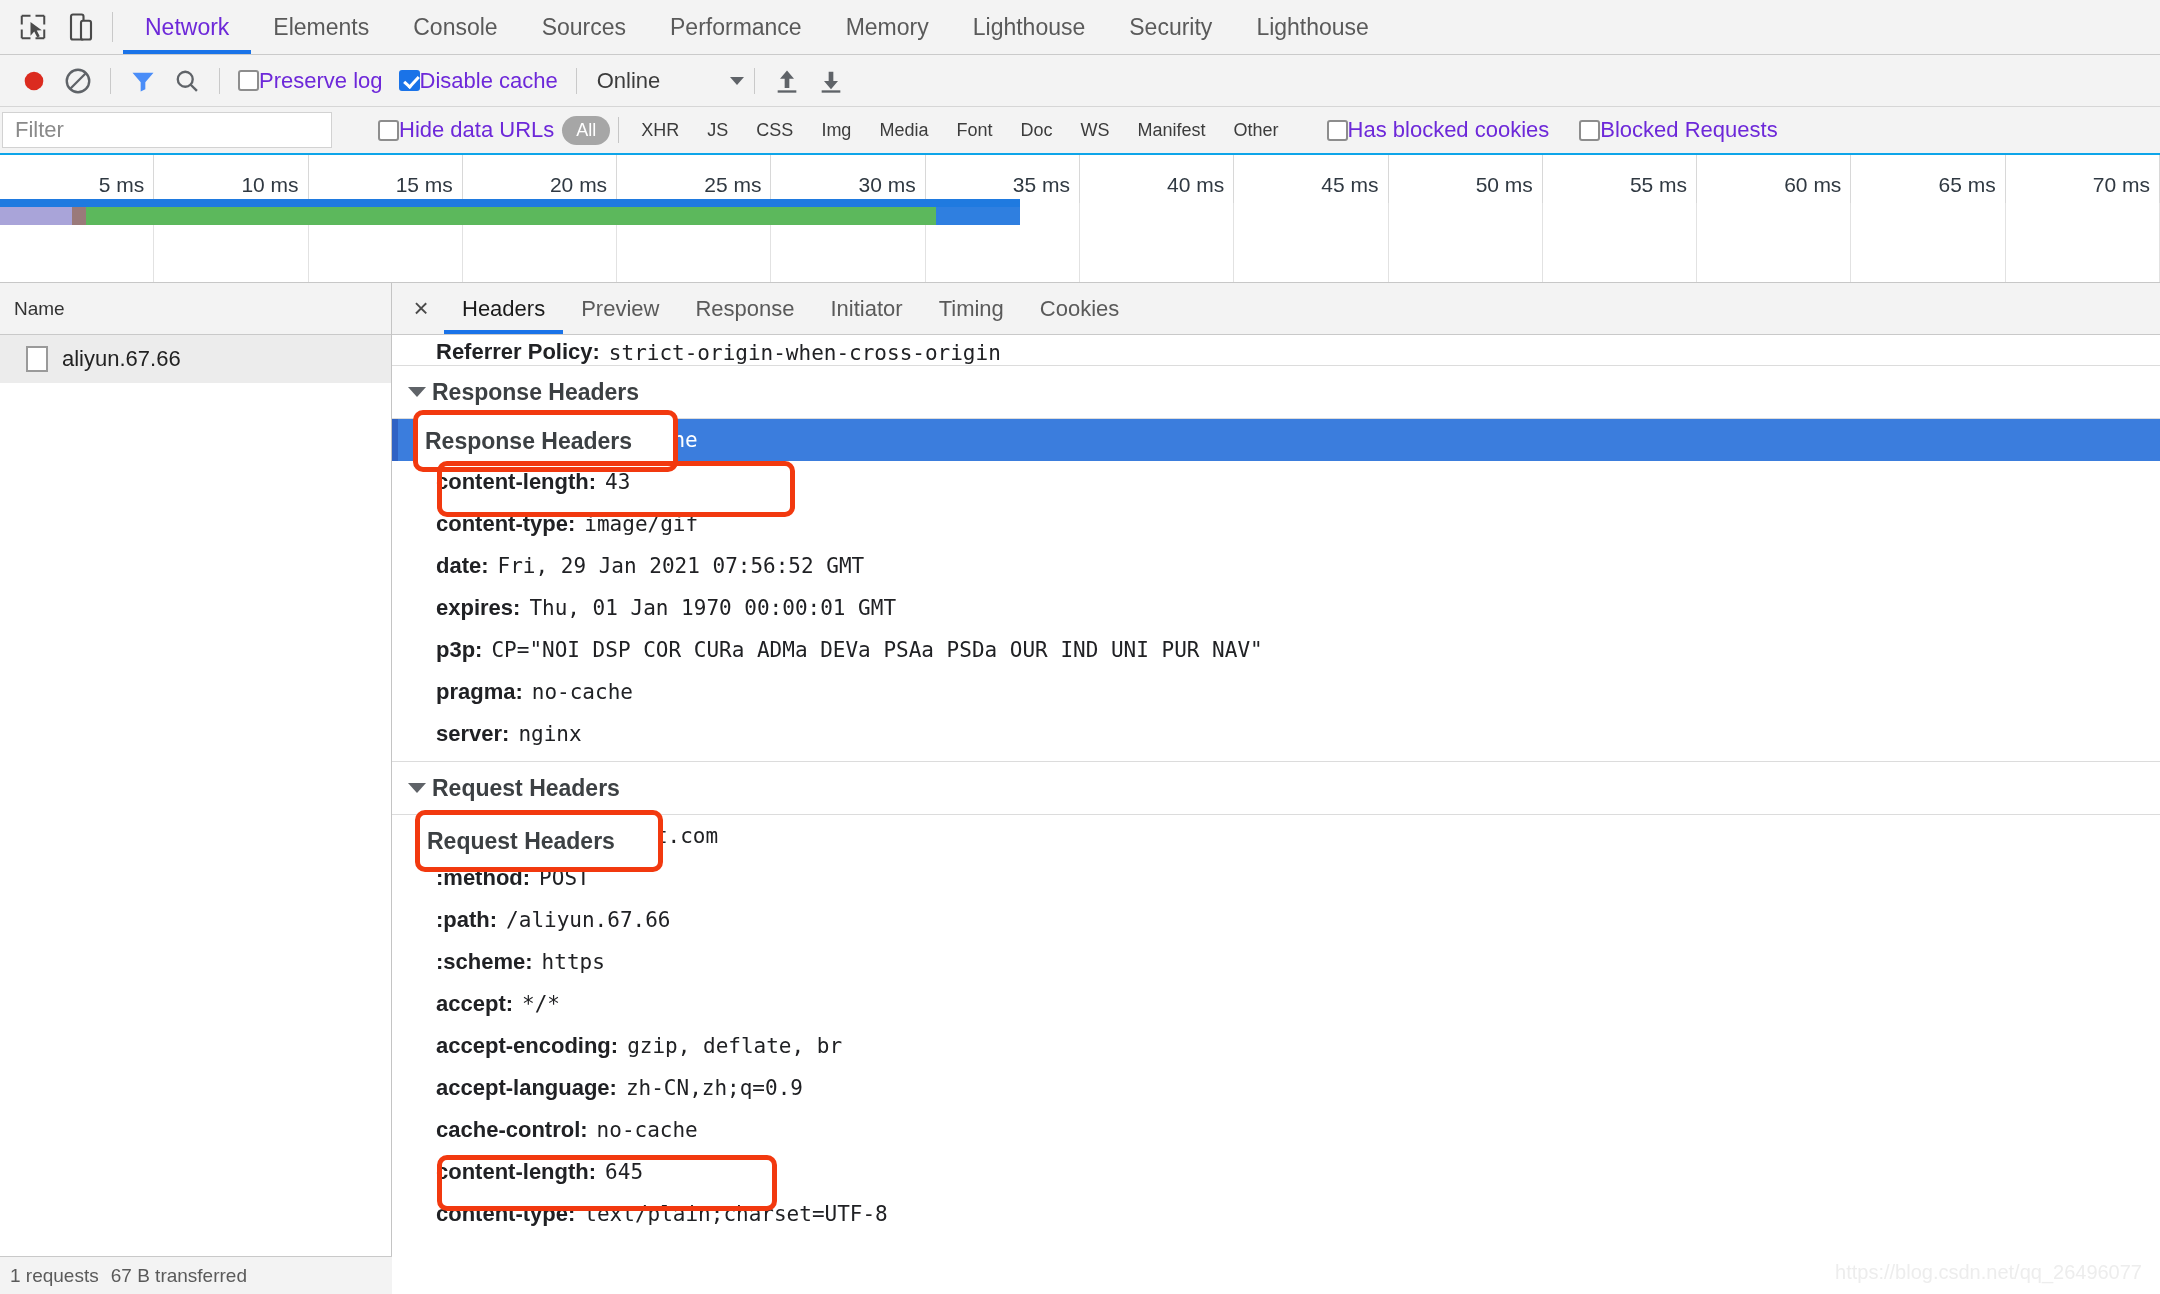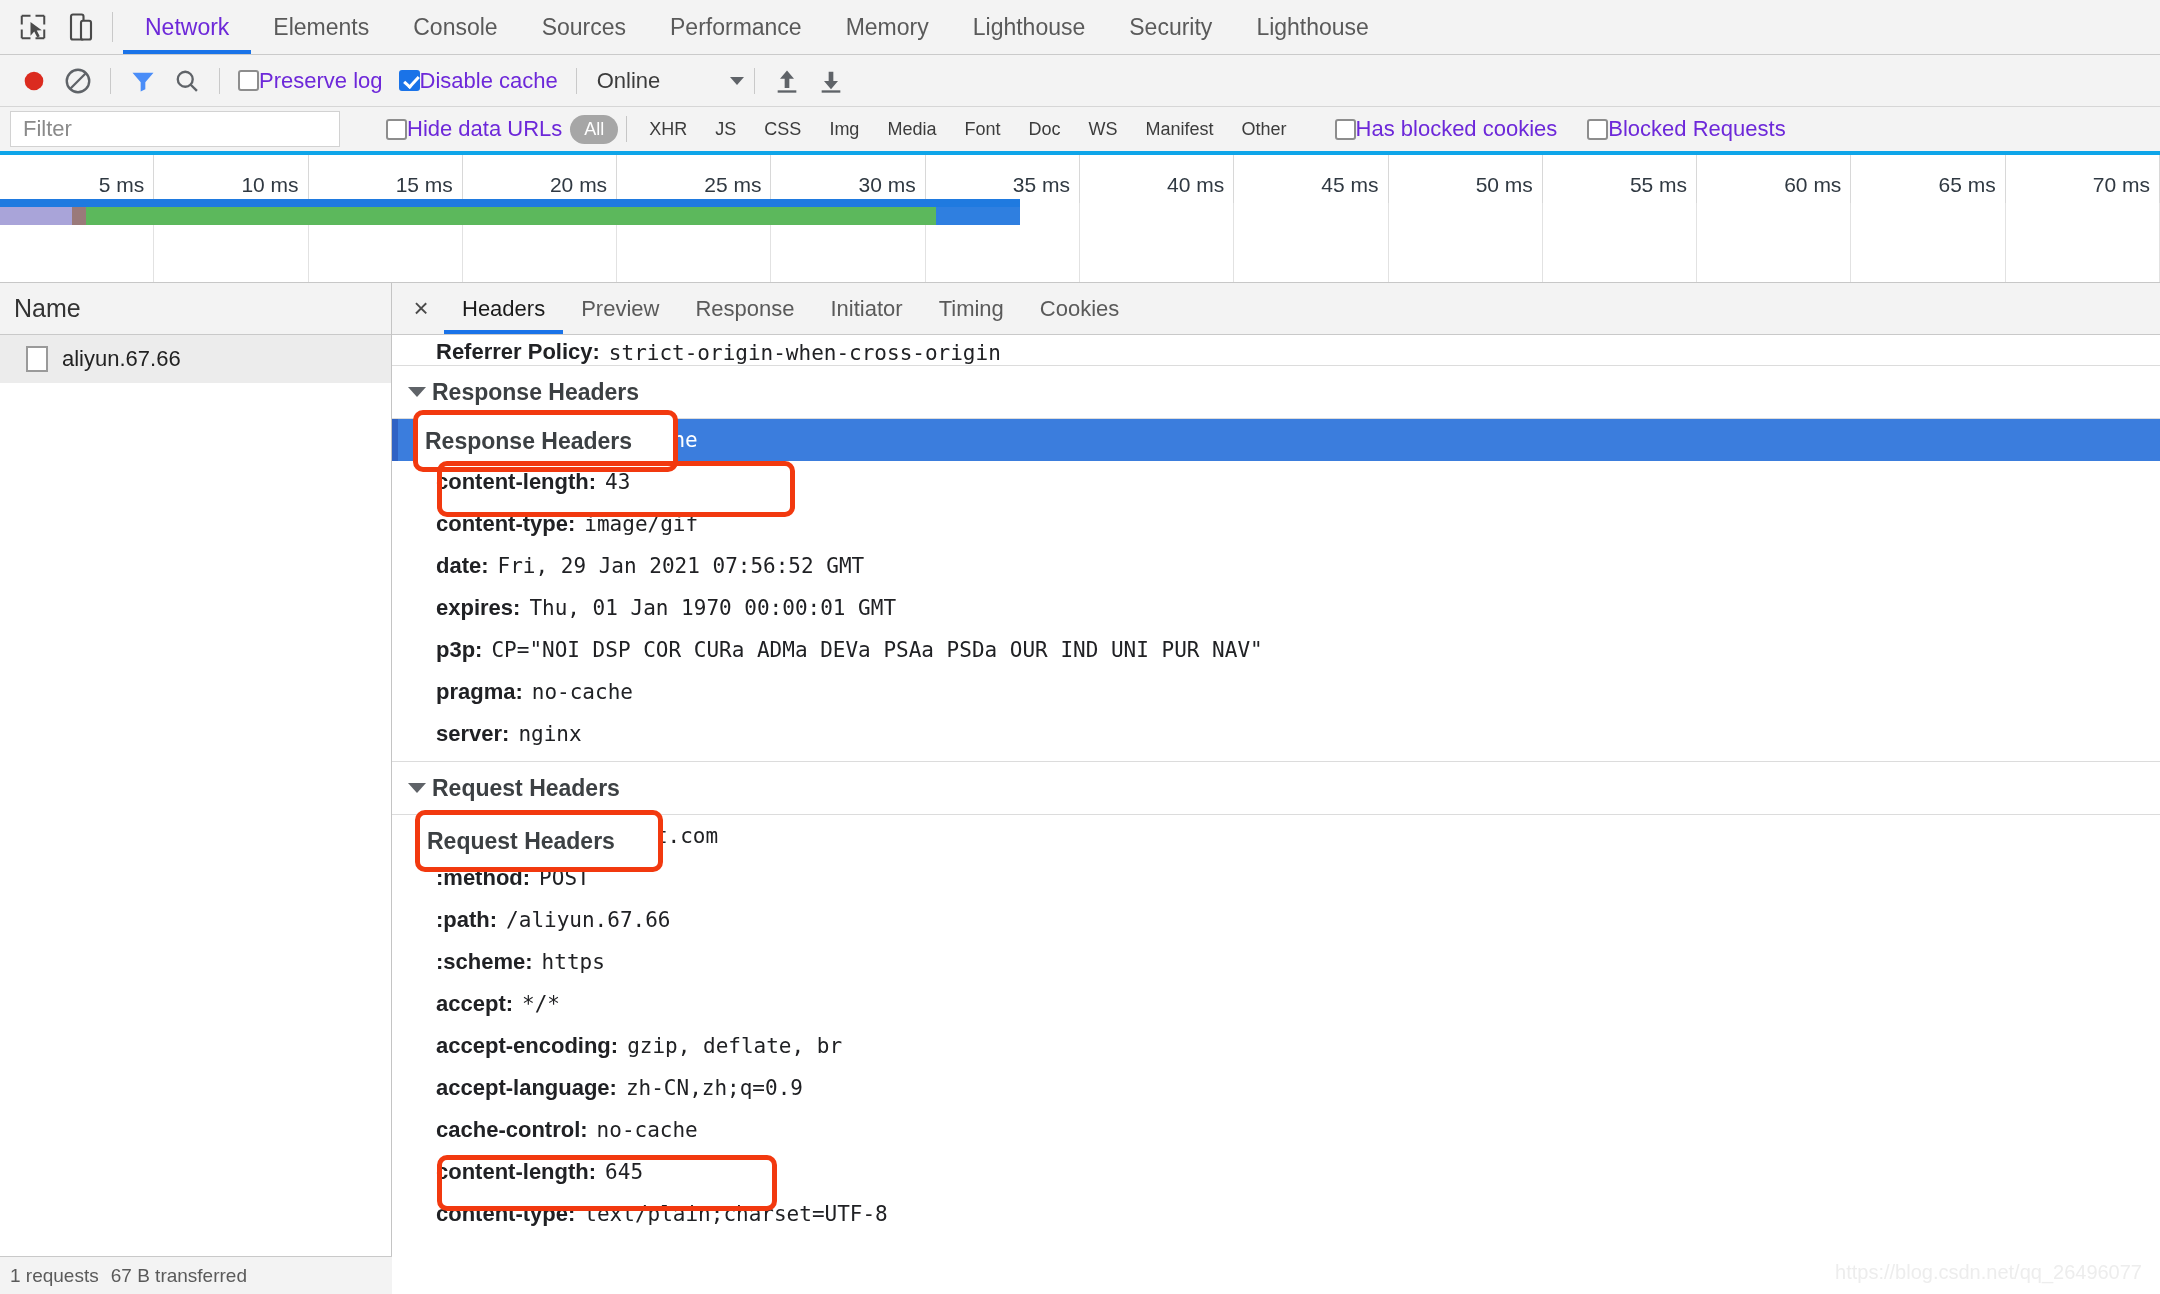--- a/index.html
+++ b/index.html
@@ -133,24 +133,24 @@
     border-left: 7px solid transparent;
     border-right: 7px solid transparent;
     border-top: 8px solid #5f6368;
   }
 
   
   .filterbar {
     height: 48px;
     min-height: 48px;
     background: #f3f3f3;
-    border-bottom: 4px solid #0ea5e9;
-    display: flex;
-    align-items: center;
-    padding: 0 0 0 8px;
+    border-bottom: 2px solid #0ea5e9;
+    display: flex;
+    align-items: center;
+    padding: 0 0 0 0;
     gap: 0;
   }
   .filter-input {
     width: 330px;
     height: 36px;
     margin-left: 2px;
     background: #fff;
     border: 1px solid #d2d2d2;
     display: flex;
     align-items: center;
@@ -252,21 +252,21 @@
     flex-direction: column;
   }
   .rl-head {
     height: 52px;
     min-height: 52px;
     background: #f3f3f3;
     border-bottom: 1px solid #c9c9c9;
     display: flex;
     align-items: center;
     padding-left: 14px;
-    font-size: 25px;
+    font-size: 19px;
     color: #333;
   }
   .rl-row {
     height: 48px;
     display: flex;
     align-items: center;
     gap: 14px;
     padding-left: 26px;
     background: #ececec;
     font-size: 22px;

